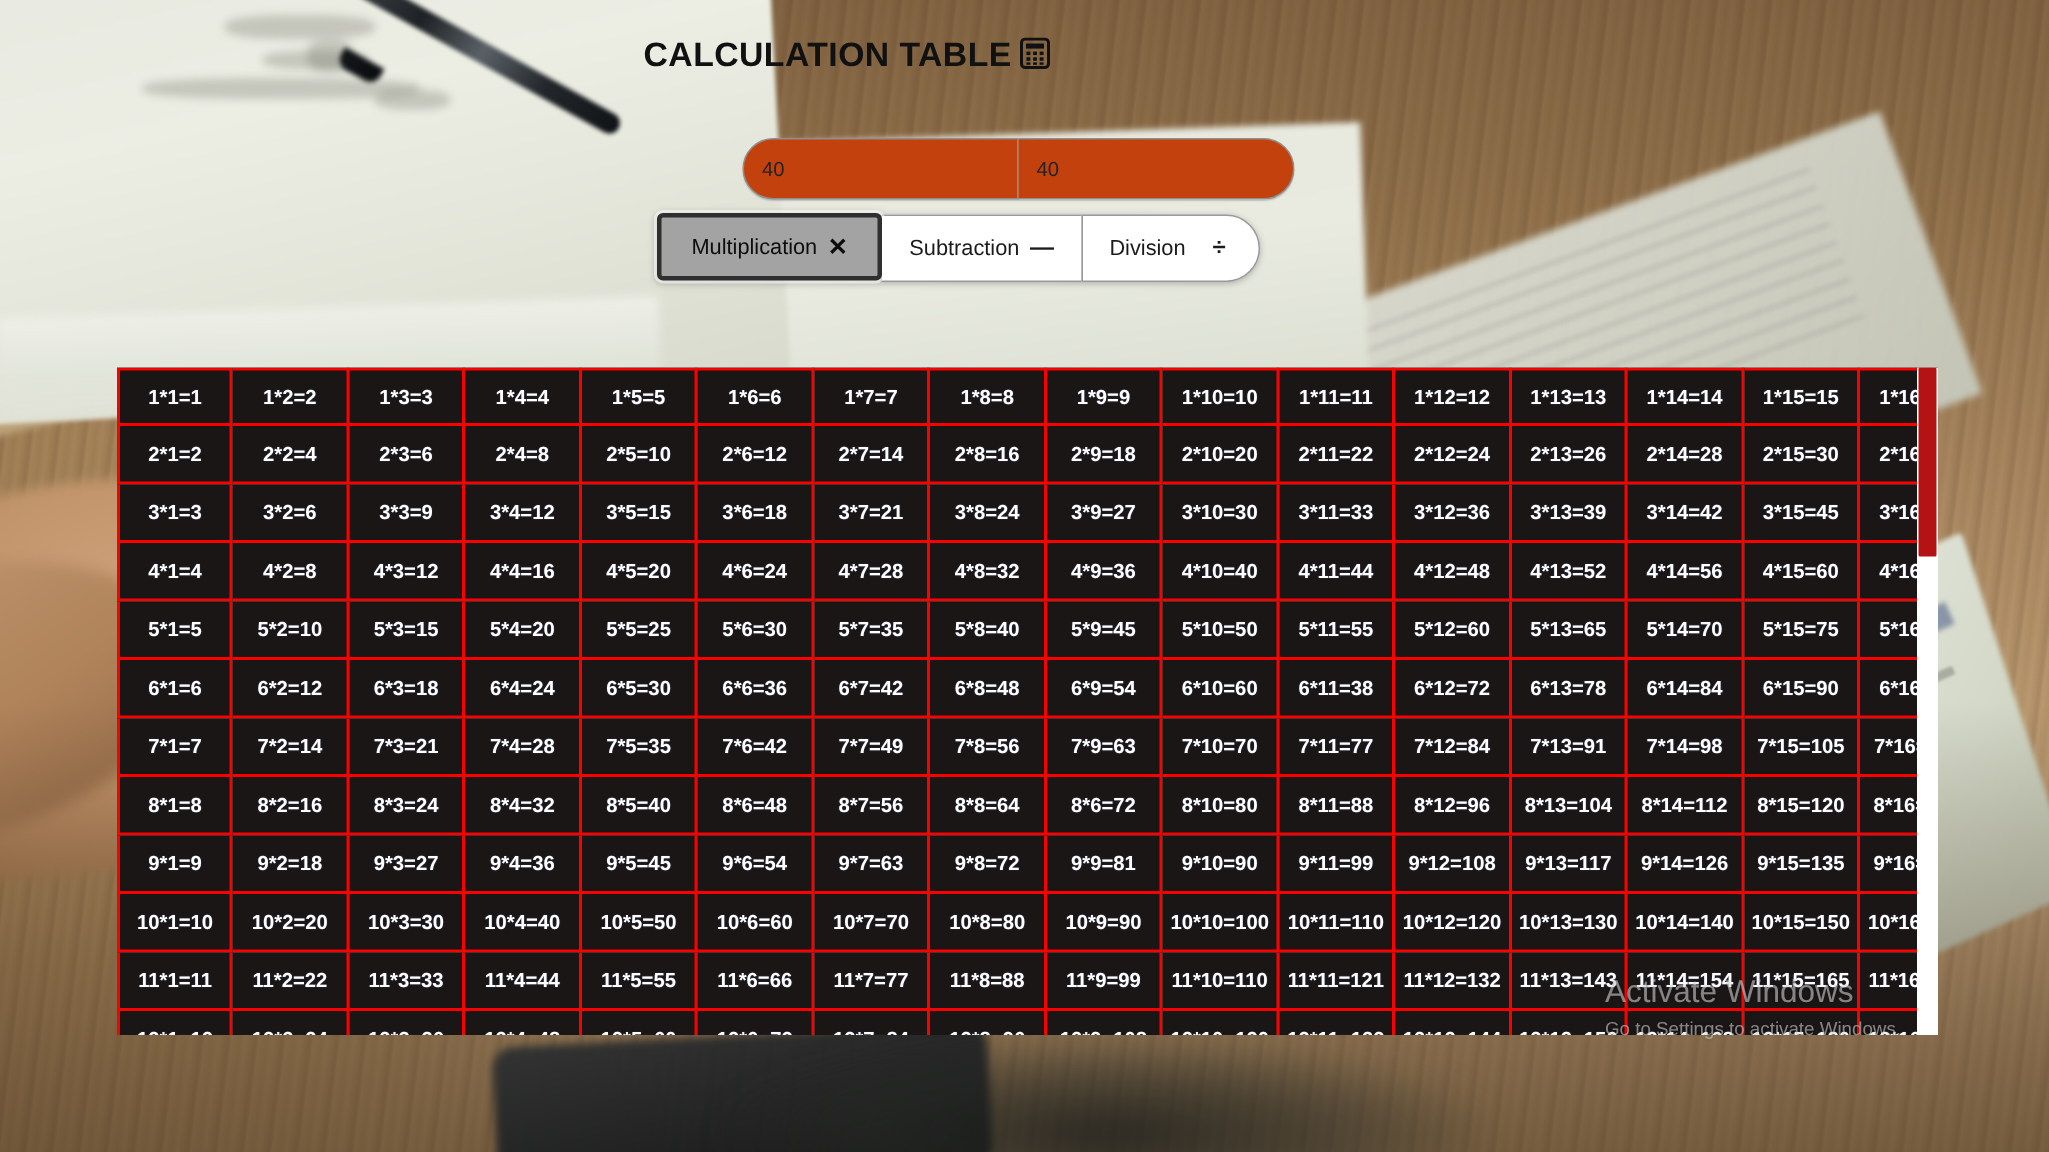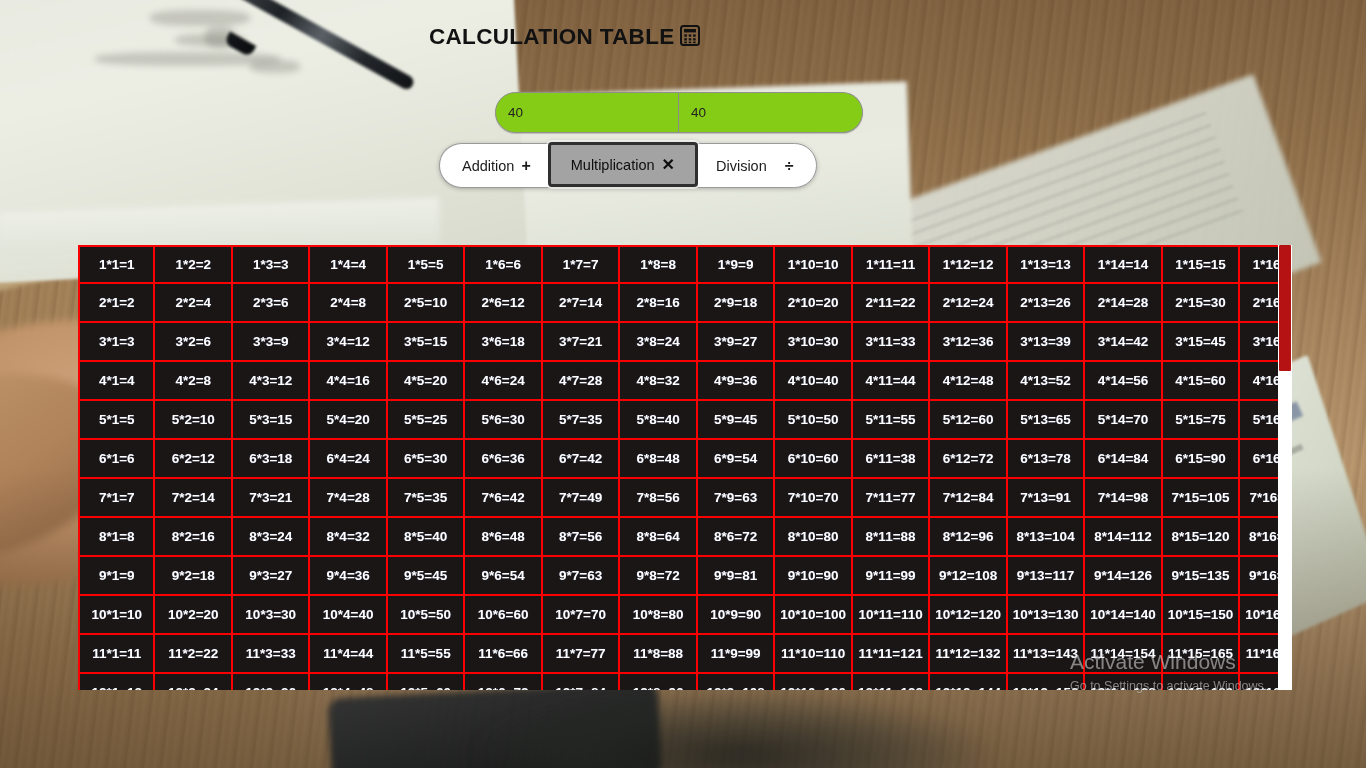--- a/index.html
+++ b/index.html
@@ -179,21 +179,21 @@
     position: absolute;
     left: 495px; top: 92px;
     display: flex;
     align-items: flex-start;
   }
   .num-input {
     height: 41px;
     font-family: "Liberation Sans", sans-serif;
     font-size: 13.5px;
     color: #222;
-    background: #84cc16;
+    background: #c2410c;
     border: 1px solid #8f8f8f;
     padding: 0 12px;
     outline: none;
     box-shadow: 0 1px 1px rgba(0,0,0,0.18);
   }
   #input-first { width: 184px; border-radius: 21px 0 0 21px; }
   #input-second { width: 184px; border-radius: 0 21px 21px 0; border-left: none; }
 
   
   #ops-row {
@@ -351,27 +351,27 @@
     </svg>
   </span>
 </div>
 
 <div id="inputs-row">
   <input id="input-first" class="num-input" type="text" value="40" style="">
   <input id="input-second" class="num-input" type="text" value="40" style="">
 </div>
 
 <div id="ops-row">
-  <button class="op-btn">
-    <span>Addition</span>
-    <span class="op-sym">+</span>
-  </button>
   <button class="op-btn active">
     <span>Multiplication</span>
     <span class="op-sym">✕</span>
+  </button>
+  <button class="op-btn">
+    <span>Subtraction</span>
+    <span class="op-sym">—</span>
   </button>
   <button class="op-btn">
     <span>Division</span>
     <span class="op-sym">÷</span>
   </button>
 </div>
 
 <div id="table-viewport">
   <div id="table-scroll">
     <table class="calc-table">

